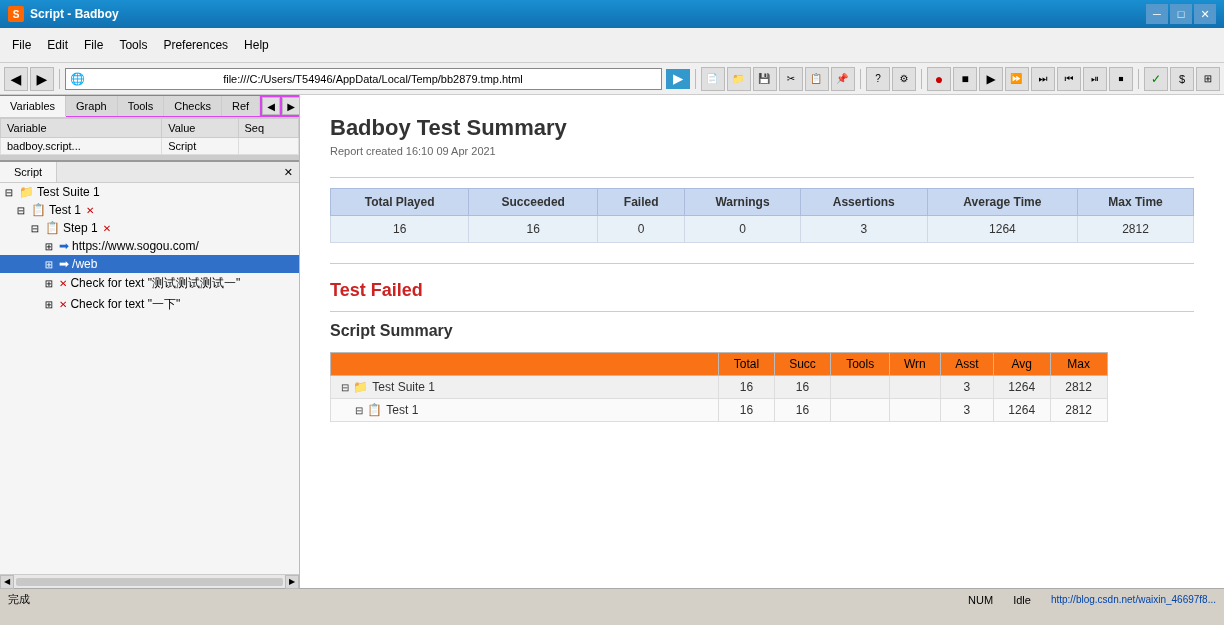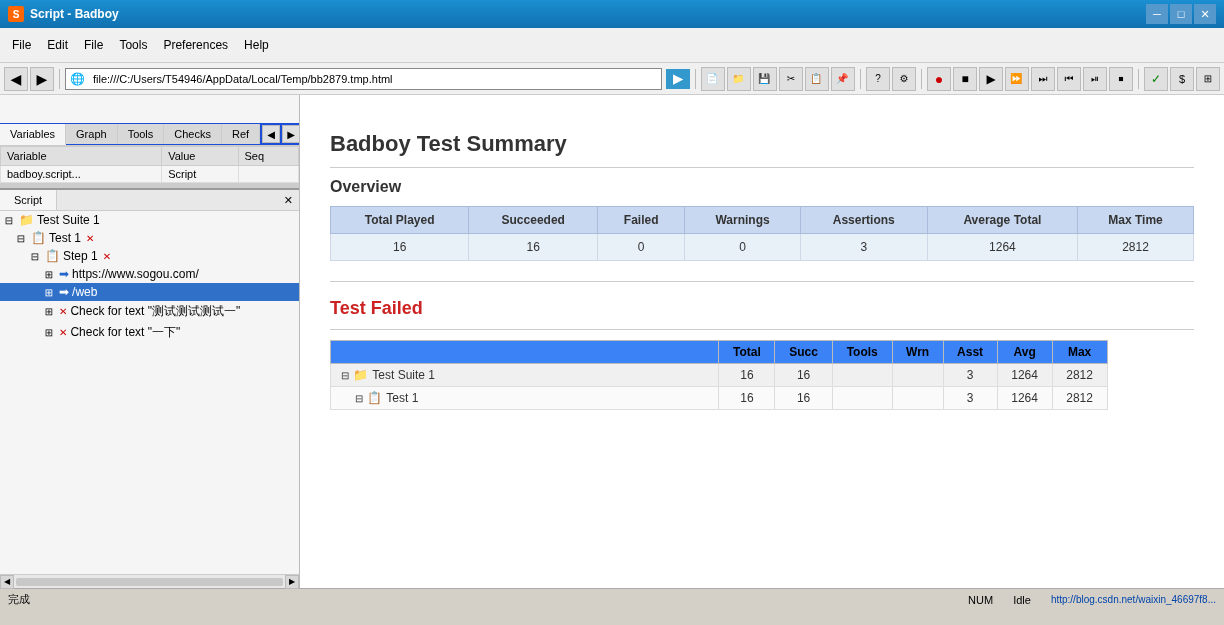--- a/index.html
+++ b/index.html
@@ -54,20 +54,21 @@
       font-size: 14px;
     }
     .toolbar-sep { width: 1px; height: 20px; background: #bbb; margin: 0 3px; }
     .address-input {
       flex: 1;
       height: 16px;
       border: 1px solid #888;
       background: white;
       padding: 0 4px;
       font-size: 11px;
+      text-align: center;
     }
     .address-go {
       width: 24px; height: 20px;
       background: #4a90d9;
       border: none;
       color: white;
       cursor: pointer;
       display: flex; align-items: center; justify-content: center;
     }
 
@@ -82,22 +83,21 @@
       width: 300px;
       border-right: 1px solid #bbb;
       display: flex;
       flex-direction: column;
       background: #f5f5f5;
     }
     .left-panel-header {
       display: flex;
       align-items: center;
       border-bottom: 1px solid #ccc;
-      background: #1d4ed8;
-      margin-top: 28px;
+      background: #d946ef;
     }
     .left-tab {
       padding: 4px 10px;
       cursor: pointer;
       font-size: 11px;
       border-right: 1px solid #ccc;
       background: #d8d8d8;
     }
     .left-tab.active { background: #f5f5f5; border-bottom: 1px solid #f5f5f5; }
     .left-panel-nav { display: flex; gap: 2px; padding: 2px; }
@@ -135,21 +135,21 @@
 
     
     .right-panel {
       flex: 1;
       background: white;
       overflow-y: auto;
       display: flex;
       flex-direction: column;
     }
 
-    .report-content { padding: 20px 30px; font-family: Arial, sans-serif; margin-top: 16px; }
+    .report-content { padding: 20px 30px; font-family: Arial, sans-serif; }
     .report-title { font-size: 22px; font-weight: bold; color: #333; margin-bottom: 4px; }
     .report-subtitle { font-size: 11px; color: #666; margin-bottom: 20px; }
     .report-divider { border: none; border-top: 1px solid #ccc; margin: 10px 0; }
 
     .overview-heading { font-size: 16px; font-weight: bold; color: #333; margin-bottom: 10px; }
 
     .overview-table { border-collapse: collapse; width: 100%; font-size: 12px; margin-bottom: 20px; }
     .overview-table th {
       background: #c8d8f0;
       border: 1px solid #aabbdd;
@@ -165,25 +165,25 @@
       background: #e8f0f8;
       color: #333;
     }
 
     .test-failed { font-size: 18px; color: #cc2222; font-weight: bold; margin: 16px 0 10px 0; }
 
     .script-summary-heading { font-size: 16px; font-weight: bold; color: #333; margin-bottom: 12px; }
 
     .summary-table { border-collapse: collapse; font-size: 12px; width: 90%; }
     .summary-table th {
-      background: #3b82f6;
+      background: #f97316;
       border: 1px solid #bbb;
       padding: 4px 10px;
       text-align: center;
-      font-weight: bold;
+      font-weight: normal;
     }
     .summary-table td {
       border: 1px solid #ddd;
       padding: 4px 10px;
       color: #333;
     }
     .summary-table .suite-row td { background: #f0f0f0; }
     .summary-table .test-row td { background: #fafafa; }
     .suite-name { display: flex; align-items: center; gap: 4px; }
     .folder-icon { color: #e8a820; }
@@ -360,33 +360,33 @@
         <button style="width:14px; height:14px; font-size:8px; border:1px solid #bbb; background:#d8d8d8; cursor:pointer;">◀</button>
         <div style="flex:1; height:8px; background:#c8c8c8; margin:3px 2px; border-radius:2px;"></div>
         <button style="width:14px; height:14px; font-size:8px; border:1px solid #bbb; background:#d8d8d8; cursor:pointer;">▶</button>
       </div>
     </div>
   </div>
 
   <div class="right-panel">
     <div class="report-content">
       <div class="report-title">Badboy Test Summary</div>
+      <div class="report-subtitle">Report created 16:10 09 Apr 2021</div>
       <hr class="report-divider">
 
-      <div class="overview-heading">Overview</div>
 
       <table class="overview-table">
         <thead>
           <tr>
             <th>Total Played</th>
             <th>Succeeded</th>
             <th>Failed</th>
             <th>Warnings</th>
             <th>Assertions</th>
-            <th>Average Total</th>
+            <th>Average Time</th>
             <th>Max Time</th>
           </tr>
         </thead>
         <tbody>
           <tr>
             <td>16</td>
             <td>16</td>
             <td>0</td>
             <td>0</td>
             <td>3</td>
@@ -395,20 +395,21 @@
           </tr>
         </tbody>
       </table>
 
       <hr class="report-divider">
 
       <div class="test-failed">Test Failed</div>
 
       <hr class="report-divider">
 
+      <div class="script-summary-heading">Script Summary</div>
 
       <table class="summary-table">
         <thead>
           <tr>
             <th style="width:50%; text-align:left;"></th>
             <th>Total</th>
             <th>Succ</th>
             <th>Tools</th>
             <th>Wrn</th>
             <th>Asst</th>

